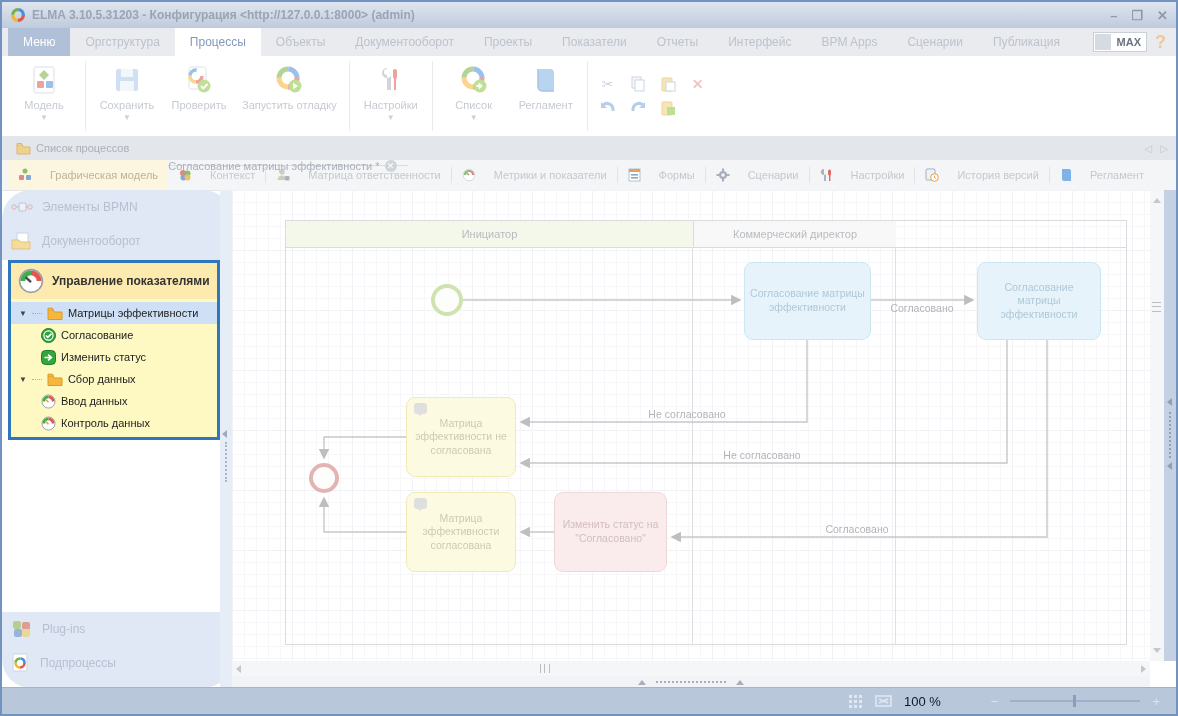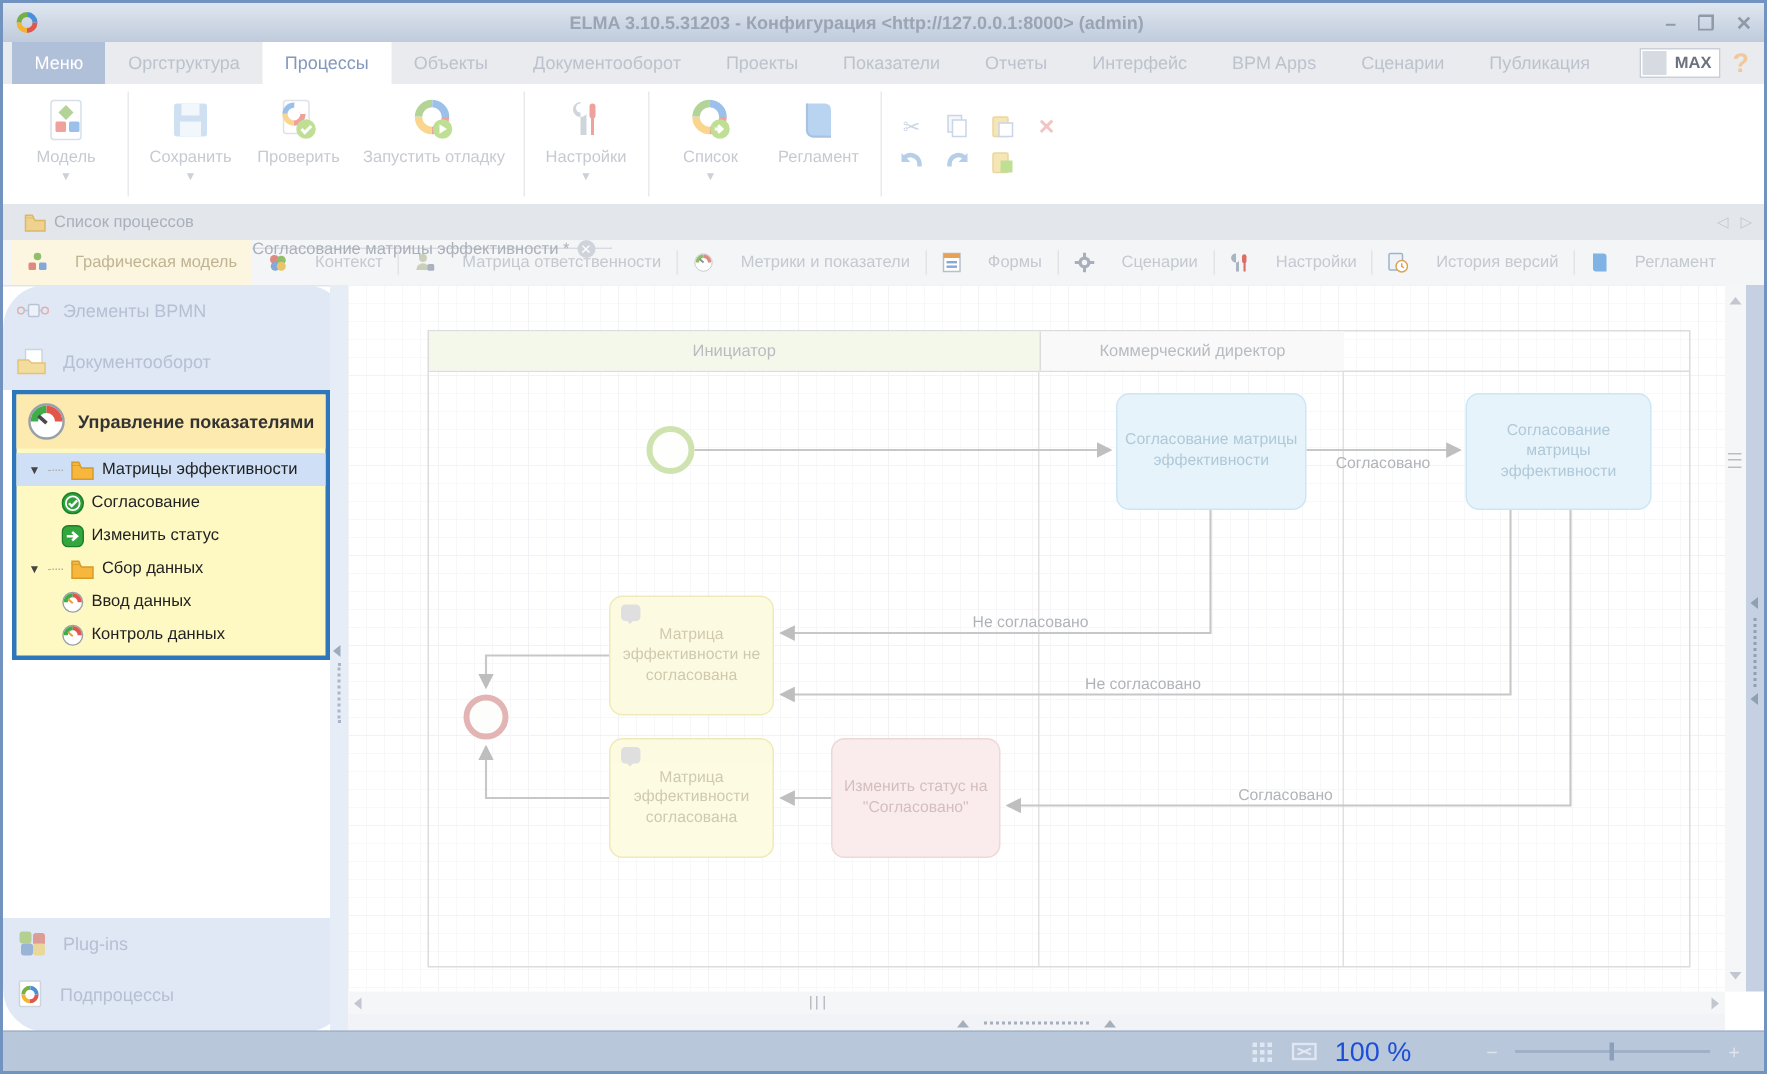--- a/index.html
+++ b/index.html
@@ -1,21 +1,21 @@
 <!DOCTYPE html>
 <html><head>
 <meta charset="utf-8">
 <style>
   html,body{margin:0;padding:0;background:#eef1f5;}
   .win{position:relative;width:1178px;height:716px;box-sizing:border-box;border:2px solid #7293c0;
        background:#fff;font-family:"Liberation Sans",sans-serif;overflow:hidden;-webkit-user-select:none;}
   
   .titlebar{height:26px;background:linear-gradient(#dfe6ef,#bfcbdc);display:flex;align-items:center;padding:0 8px;}
   .logo{width:16px;height:16px;margin-right:6px;flex:none;}
-  .title{flex:1;text-align:center;font-weight:bold;font-size:12px;color:#9aa4b3;}
+  .title{flex:1;font-weight:bold;font-size:12px;color:#9aa4b3;}
   .winbtns{display:flex;gap:14px;color:#8f9aa9;font-size:13px;font-weight:bold;}
   .winbtns span{cursor:default;}
   
   .menubar{height:28px;background:#e9ebef;display:flex;align-items:stretch;padding-left:6px;font-size:12px;}
   .menu-item{display:flex;align-items:center;padding:0 15px;color:#bdc3cd;}
   .menu-item.menu-btn{background:#b1c0d9;color:#fff;}
   .menu-item.active{background:#fff;color:#8498bd;}
   .menu-right{margin-left:auto;display:flex;align-items:center;gap:8px;padding-right:10px;}
   .max-toggle{display:flex;align-items:center;border:1px solid #c9cfd8;background:#fff;height:18px;}
   .max-toggle .knob{width:16px;height:16px;background:#d6dbe2;margin:0 1px;}
@@ -114,21 +114,21 @@
   .cv-collapse .tri-up{width:0;height:0;border-left:4px solid transparent;border-right:4px solid transparent;
                        border-bottom:5px solid #a6afbc;}
   .cv-collapse .dots{width:70px;border-top:2px dotted #a6afbc;}
   .cv-splitter{position:absolute;top:0;bottom:27px;right:0;width:12px;background:#c5d1e2;}
   .cv-splitter .tri{position:absolute;left:3px;width:0;height:0;border-top:4px solid transparent;
                     border-bottom:4px solid transparent;border-right:5px solid #8fa0b5;}
   .cv-splitter .dots{position:absolute;left:5px;top:222px;height:46px;border-left:2px dotted #8fa0b5;}
   
   .statusbar{position:absolute;left:0;right:0;bottom:0;height:26px;background:#b9c7da;border-top:1px solid #a3b4ca;
              display:flex;align-items:center;justify-content:flex-end;gap:12px;padding:0 16px;color:#dde4ee;}
-  .zoom-label{font-size:18px;color:#1d4ed8;}
+  .zoom-label{font-size:13px;color:#0f172a;}
   .slider{position:relative;width:130px;height:14px;display:flex;align-items:center;}
   .slider .track{width:100%;border-top:2px solid #9fb0c8;}
   .slider .handle{position:absolute;left:48%;top:1px;width:3px;height:12px;background:#8b9fbb;}
   .pm{font-size:13px;color:#dde4ee;}
   .faded-ico{opacity:.55;}
 </style>
 </head>
 <body>
 
 <div class="win">

